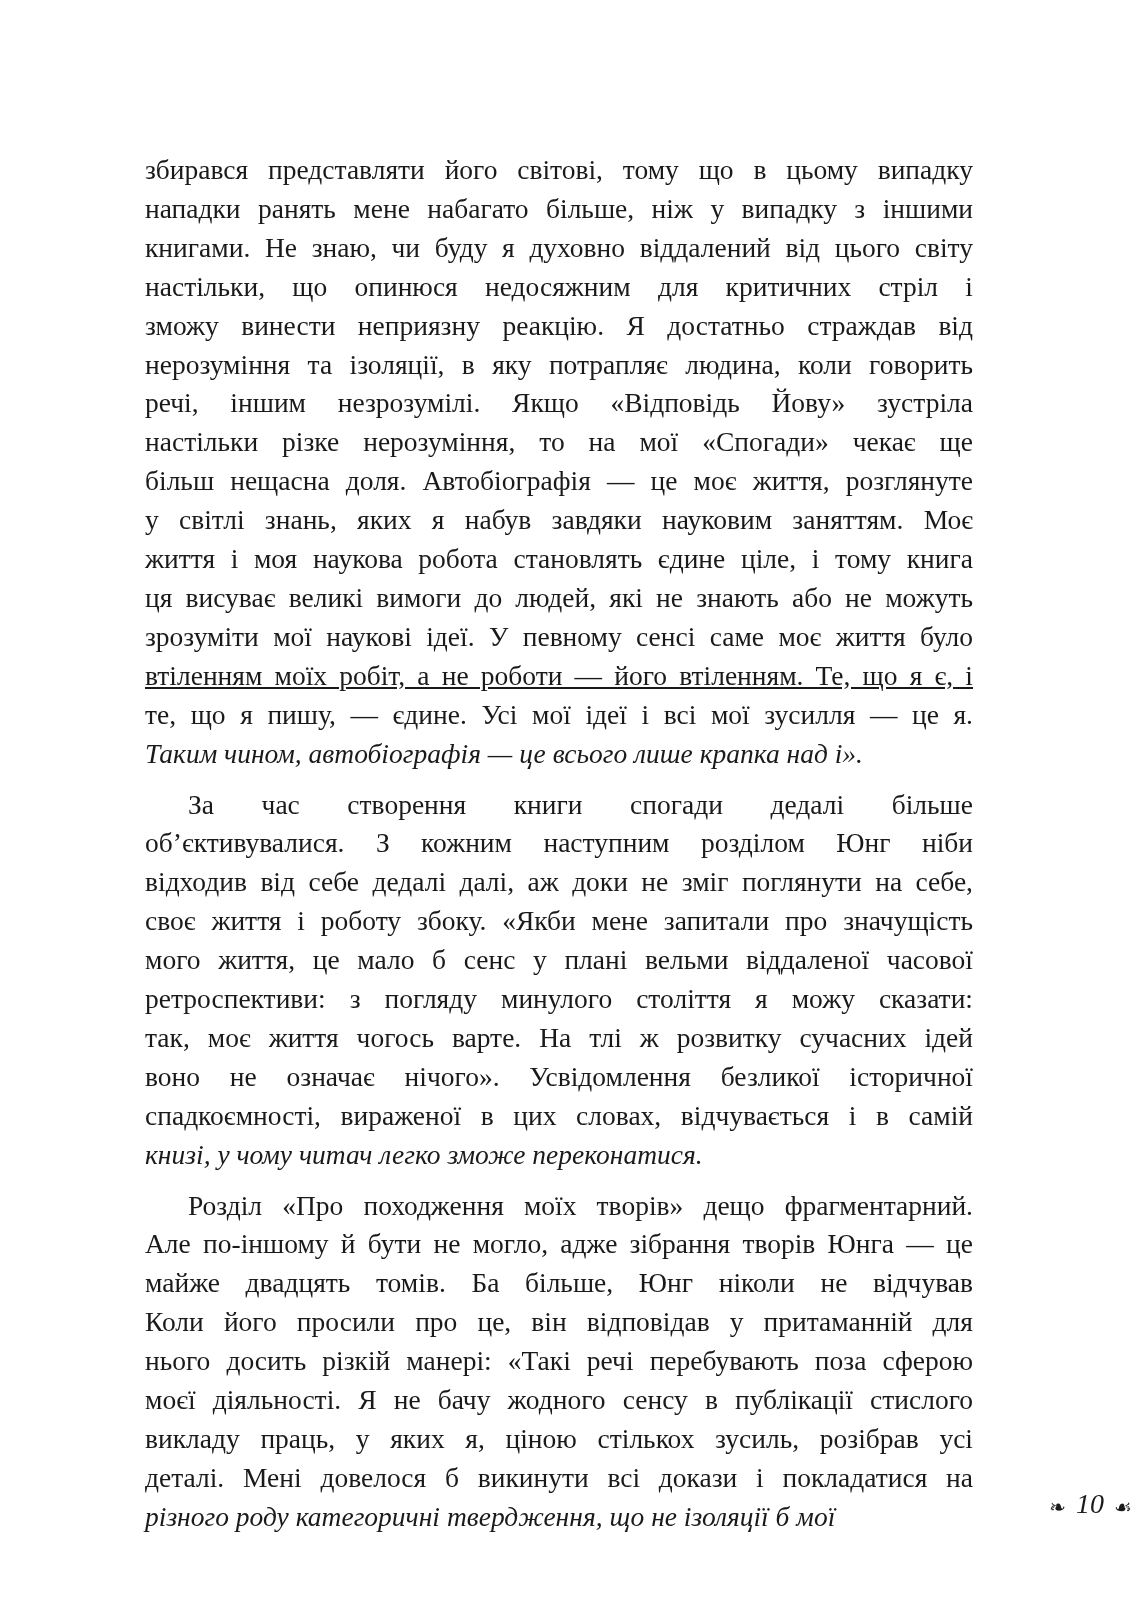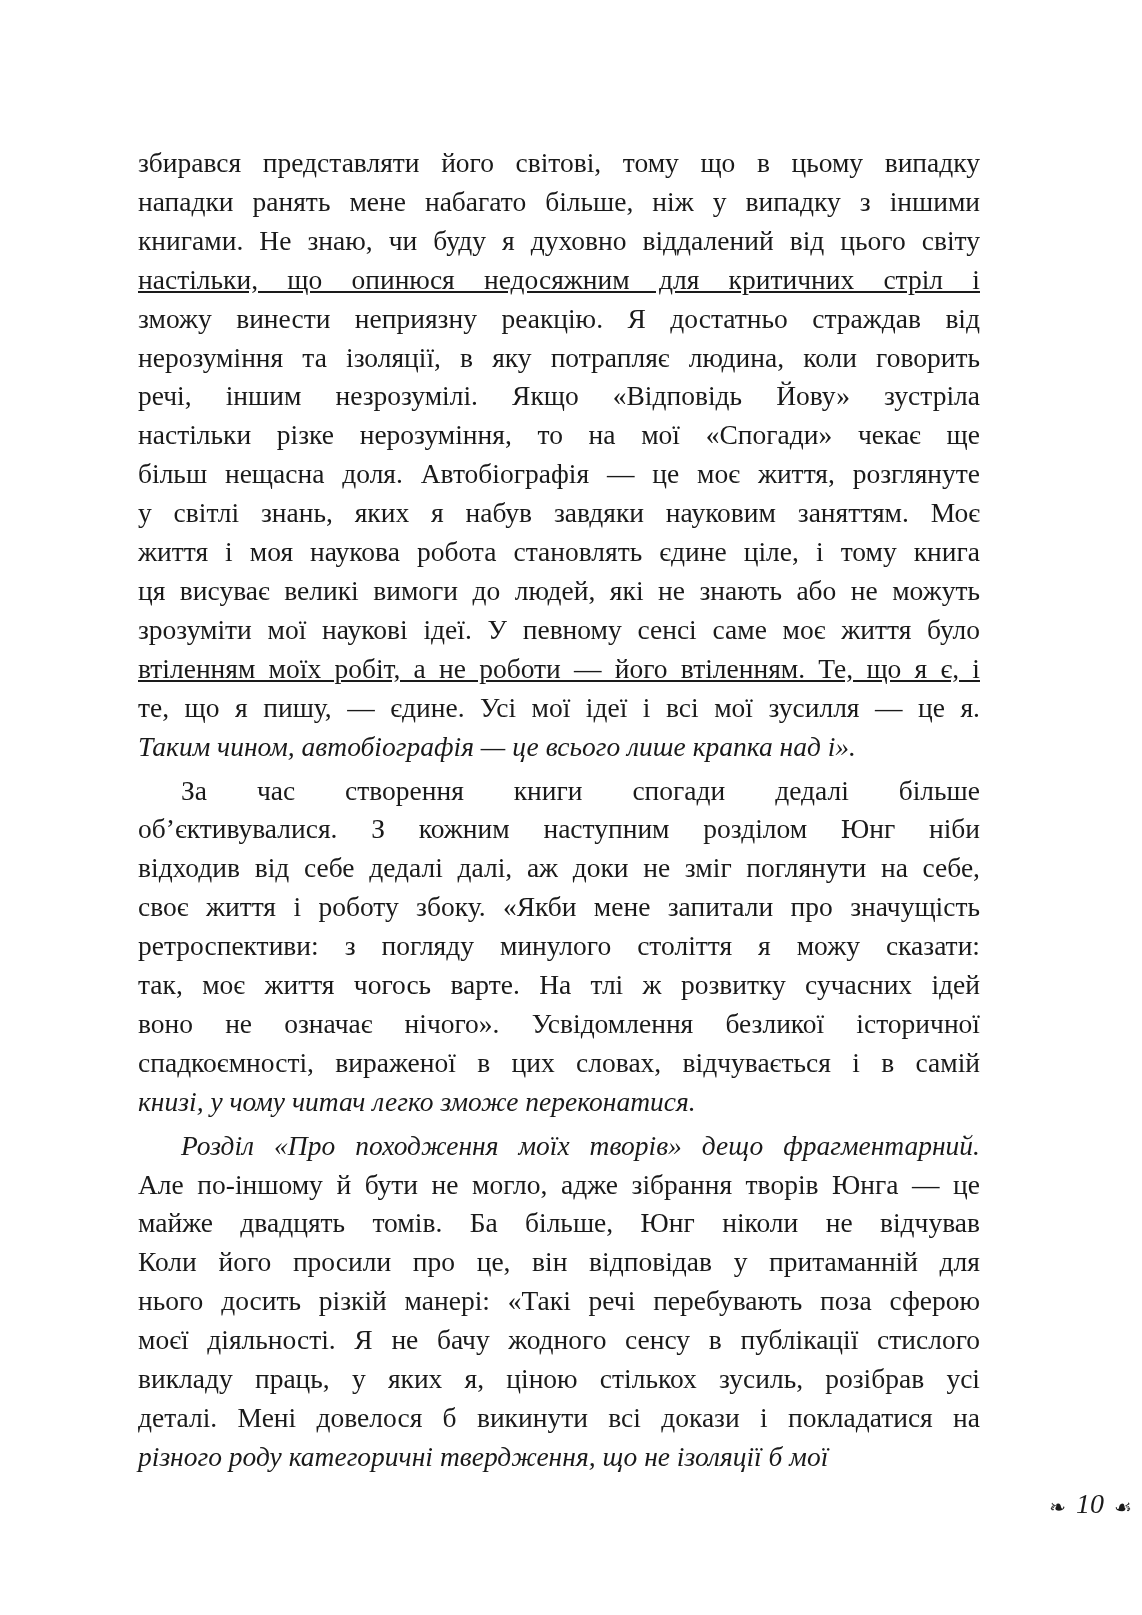--- a/index.html
+++ b/index.html
@@ -3,64 +3,65 @@
 <meta charset="utf-8">
 <style>
   html, body { margin:0; padding:0; background:#ffffff; }
   body { width:1142px; height:1615px; position:relative; overflow:hidden; }
   .page-text {
     position:absolute; left:133px; top:139px; width:852px;
     font-family:"Liberation Serif", "DejaVu Serif", serif;
     font-size:27.5px; line-height:38.9px; color:#1a1a1a;
     text-align:justify;
   }
-  .para { margin:5px; }
+  .para { margin:12px; }
   .line { display:block; text-align:justify; text-align-last:justify; white-space:nowrap; }
   .line.last { text-align-last:left;font-style:italic; }
   .folio {
     position:absolute; left:0; width:1142px; top:1488px; text-align:right;
     font-family:"Liberation Serif", serif; font-style:italic; font-size:28px; color:#1a1a1a;
   }
   .orn { font-style:normal; font-size:20px; margin:0 10px; vertical-align:middle; }
 </style>
 </head>
 <body>
 
 <div class="page-text" id="body">
     <div class="para">
       <span class="line" style="white-space: normal; text-align-last: justify;">збирався представляти його світові, тому що в цьому випадку</span>
       <span class="line" style="white-space: normal; text-align-last: justify;">нападки ранять мене набагато більше, ніж у випадку з іншими</span>
       <span class="line" style="white-space: normal; text-align-last: justify;">книгами. Не знаю, чи буду я духовно віддалений від цього світу</span>
-      <span class="line" style="white-space: normal; text-align-last: justify; text-decoration: underline;">настільки, що опинюся недосяжним для критичних стріл і</span>
+      <span class="line" style="white-space: normal; text-align-last: justify;">настільки, що опинюся недосяжним для критичних стріл і</span>
       <span class="line" style="white-space: normal; text-align-last: justify;">зможу винести неприязну реакцію. Я достатньо страждав від</span>
       <span class="line" style="white-space: normal; text-align-last: justify;">нерозуміння та ізоляції, в яку потрапляє людина, коли говорить</span>
       <span class="line" style="white-space: normal; text-align-last: justify;">речі, іншим незрозумілі. Якщо «Відповідь Йову» зустріла</span>
       <span class="line" style="white-space: normal; text-align-last: justify;">настільки різке нерозуміння, то на мої «Спогади» чекає ще</span>
       <span class="line" style="white-space: normal; text-align-last: justify;">більш нещасна доля. Автобіографія — це моє життя, розглянуте</span>
       <span class="line" style="white-space: normal; text-align-last: justify;">у світлі знань, яких я набув завдяки науковим заняттям. Моє</span>
       <span class="line" style="white-space: normal; text-align-last: justify;">життя і моя наукова робота становлять єдине ціле, і тому книга</span>
       <span class="line" style="white-space: normal; text-align-last: justify;">ця висуває великі вимоги до людей, які не знають або не можуть</span>
       <span class="line" style="white-space: normal; text-align-last: justify;">зрозуміти мої наукові ідеї. У певному сенсі саме моє життя було</span>
       <span class="line" style="white-space: normal; text-align-last: justify; text-decoration: underline;">втіленням моїх робіт, а не роботи — його втіленням. Те, що я є, і</span>
       <span class="line" style="white-space: normal; text-align-last: justify;">те, що я пишу, — єдине. Усі мої ідеї і всі мої зусилля — це я.</span>
       <span class="line last">Таким чином, автобіографія — це всього лише крапка над і».</span>
     </div>
     <div class="para">
       <span class="line" style="padding-left: 43px; white-space: normal; text-align-last: justify;">За час створення книги спогади дедалі більше</span>
       <span class="line" style="white-space: normal; text-align-last: justify;">об’єктивувалися. З кожним наступним розділом Юнг ніби</span>
       <span class="line" style="white-space: normal; text-align-last: justify;">відходив від себе дедалі далі, аж доки не зміг поглянути на себе,</span>
       <span class="line" style="white-space: normal; text-align-last: justify;">своє життя і роботу збоку. «Якби мене запитали про значущість</span>
+      <span class="line" style="white-space: normal; text-align-last: justify;">мого життя, це мало б сенс у плані вельми віддаленої часової</span>
       <span class="line" style="white-space: normal; text-align-last: justify;">ретроспективи: з погляду минулого століття я можу сказати:</span>
       <span class="line" style="white-space: normal; text-align-last: justify;">так, моє життя чогось варте. На тлі ж розвитку сучасних ідей</span>
       <span class="line" style="white-space: normal; text-align-last: justify;">воно не означає нічого». Усвідомлення безликої історичної</span>
       <span class="line" style="white-space: normal; text-align-last: justify;">спадкоємності, вираженої в цих словах, відчувається і в самій</span>
       <span class="line last">книзі, у чому читач легко зможе переконатися.</span>
     </div>
     <div class="para">
-      <span class="line" style="padding-left: 43px; white-space: normal; text-align-last: justify; font-style: italic;">Розділ «Про походження моїх творів» дещо фрагментарний.</span>
+      <span class="line" style="padding-left: 43px; white-space: normal; text-align-last: justify;">Розділ «Про походження моїх творів» дещо фрагментарний.</span>
       <span class="line" style="white-space: normal; text-align-last: justify;">Але по-іншому й бути не могло, адже зібрання творів Юнга — це</span>
       <span class="line" style="white-space: normal; text-align-last: justify;">майже двадцять томів. Ба більше, Юнг ніколи не відчував</span>
       <span class="line" style="white-space: normal; text-align-last: justify;">Коли його просили про це, він відповідав у притаманній для</span>
       <span class="line" style="white-space: normal; text-align-last: justify;">нього досить різкій манері: «Такі речі перебувають поза сферою</span>
       <span class="line" style="white-space: normal; text-align-last: justify;">моєї діяльності. Я не бачу жодного сенсу в публікації стислого</span>
       <span class="line" style="white-space: normal; text-align-last: justify;">викладу праць, у яких я, ціною стількох зусиль, розібрав усі</span>
       <span class="line" style="white-space: normal; text-align-last: justify;">деталі. Мені довелося б викинути всі докази і покладатися на</span>
       <span class="line last">різного роду категоричні твердження, що не ізоляції б мої</span>
     </div>
   </div>

